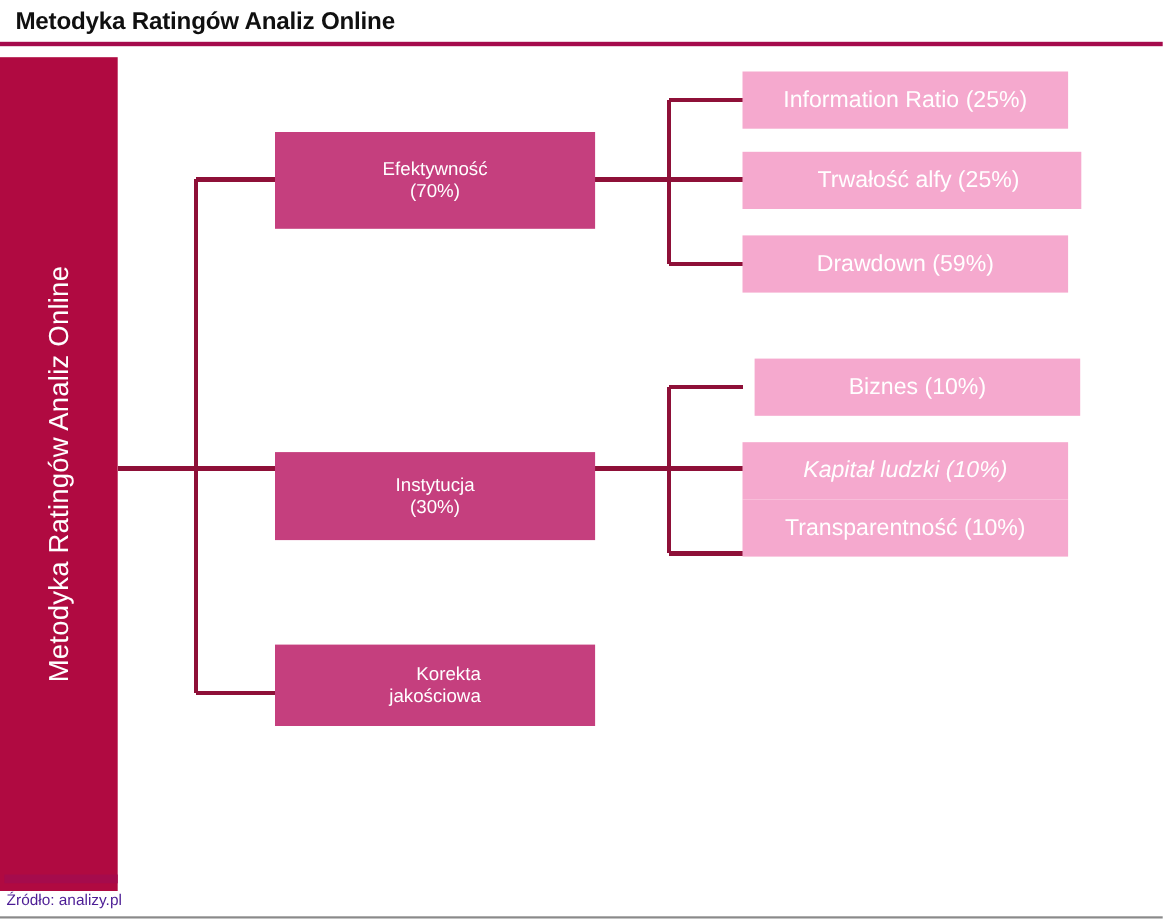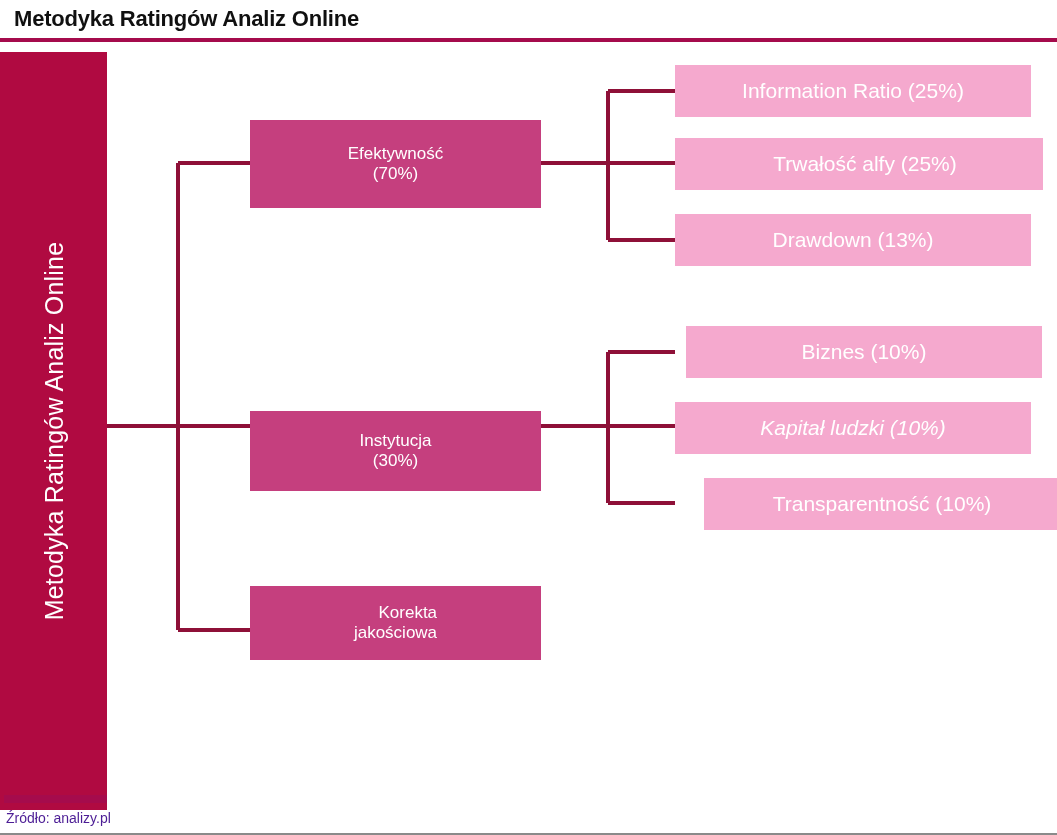--- a/index.html
+++ b/index.html
@@ -83,37 +83,37 @@
     white-space: pre-line;
   }
   #box-efektywnosc { top: 120px; height: 88px; }
   #box-instytucja  { top: 411px; height: 80px; }
   #box-korekta     { top: 586px; height: 74px; text-align: right; }
 
   
   .leaf-box {
     position: absolute;
     left: 675px;
-    width: 356px;
+    width: 296px;
     height: 52px;
     background: #F5A9CE;
     color: #ffffff;
     display: flex;
     align-items: center;
     justify-content: center;
     text-align: center;
     font-size: 21px;
     white-space: nowrap;
   }
   #leaf-information-ratio { top: 65px; }
   #leaf-trwalosc-alfy     { top: 138px; padding-left: 12px; }
   #leaf-drawdown          { top: 214px; }
   #leaf-biznes            { top: 326px; margin-left: 11px; }
   #leaf-kapital-ludzki    { top: 402px; font-style: italic; }
-  #leaf-transparentnosc   { top: 478px; margin-left: 29px; }
+  #leaf-transparentnosc   { top: 454px; }
 
   
   #footer-tab {
     position: absolute;
     left: 4px;
     top: 795px;
     width: 103px;
     height: 8px;
     background: #A50B4C;
   }
@@ -184,21 +184,21 @@
 jakościowa</span>
 </div>
 
 <div class="leaf-box" id="leaf-information-ratio">
   <span>Information Ratio (25%)</span>
 </div>
 <div class="leaf-box" id="leaf-trwalosc-alfy">
   <span>Trwałość alfy (25%)</span>
 </div>
 <div class="leaf-box" id="leaf-drawdown">
-  <span>Drawdown (13%)</span>
+  <span>Drawdown (59%)</span>
 </div>
 
 <div class="leaf-box" id="leaf-biznes">
   <span>Biznes (10%)</span>
 </div>
 <div class="leaf-box" id="leaf-kapital-ludzki">
   <span>Kapitał ludzki (10%)</span>
 </div>
 <div class="leaf-box" id="leaf-transparentnosc">
   <span>Transparentność (10%)</span>

